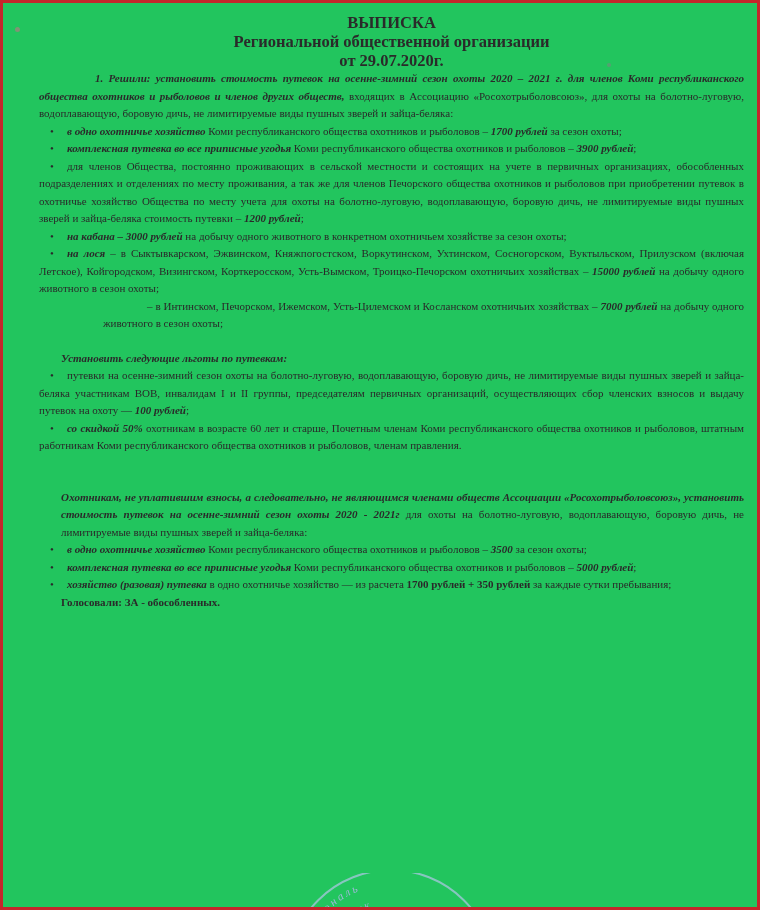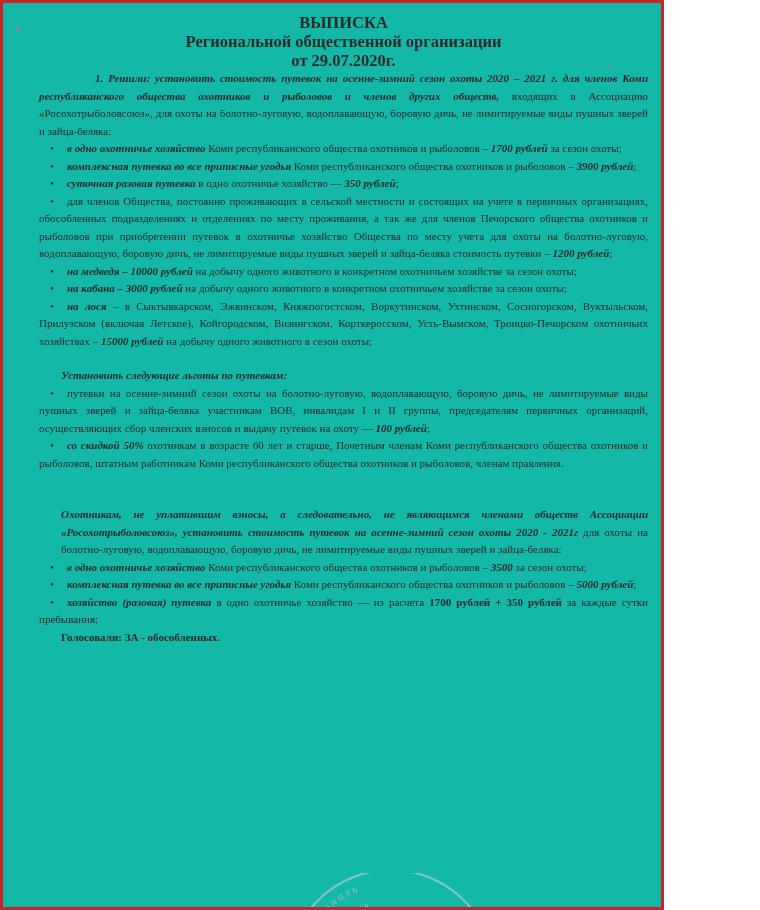--- a/index.html
+++ b/index.html
@@ -1,18 +1,18 @@
 <!DOCTYPE html>
 <html><head>
 <meta charset="utf-8">
 <style>
   html,body{margin:0;padding:0;background:#fff;}
   .page{
-    position:relative; width:664px; height:910px; box-sizing:border-box;
-    background:#14b8a6; border:3px solid #c4262b; overflow:hidden;
+    position:relative; width:760px; height:910px; box-sizing:border-box;
+    background:#22c55e; border:3px solid #c4262b; overflow:hidden;
     font-family:"Liberation Serif","DejaVu Serif",serif; color:#2a2a2a;
   }
   .content{padding:10px 13px 0 36px;}
   .hline{margin:0; text-align:center; font-weight:700; font-size:16.5px; line-height:19px;}
   .para{margin:0; font-size:11px; line-height:17.5px; text-align:justify;}
   .p1{text-indent:56px;}
   .bi{font-weight:700; font-style:italic;}
   .b{font-weight:700;}
   .dot{display:inline-block; width:17px; margin-left:11px; font-style:normal; font-weight:400;}
   .p2{margin-left:64px; text-indent:44px;}
@@ -35,30 +35,29 @@
     <p class="hline">ВЫПИСКА</p>
     <p class="hline">Региональной общественной организации</p>
     <p class="hline">от 29.07.2020г.</p>
 
     <p class="para p1"><span class="bi">1. Решили: установить стоимость путевок на осенне-зимний сезон охоты 2020 – 2021 г. для членов Коми республиканского общества охотников и рыболовов и членов других обществ, </span><span>входящих в Ассоциацию «Росохотрыболовсоюз», для охоты на болотно-луговую, водоплавающую, боровую дичь, не лимитируемые виды пушных зверей и зайца-беляка:</span></p>
 
     <p class="para bullet"><span class="dot">•</span><span class="bi">в одно охотничье хозяйство </span><span>Коми республиканского общества охотников и рыболовов – </span><span class="bi">1700 рублей</span><span> за сезон охоты;</span></p>
 
     <p class="para bullet"><span class="dot">•</span><span class="bi">комплексная путевка во все приписные угодья </span><span>Коми республиканского общества охотников и рыболовов – </span><span class="bi">3900 рублей</span><span>;</span></p>
 
-    <p class="para bullet"><span class="dot">•</span><span class="bi">суточная разовая путевка </span><span>в одно охотничье хозяйство — </span><span class="bi">350 рублей</span><span>;</span></p>
 
     <p class="para bullet"><span class="dot">•</span><span>для членов Общества, постоянно проживающих в сельской местности и состоящих на учете в первичных организациях, обособленных подразделениях и отделениях по месту проживания, а так же для членов Печорского общества охотников и рыболовов при приобретении путевок в охотничье хозяйство Общества по месту учета для охоты на болотно-луговую, водоплавающую, боровую дичь, не лимитируемые виды пушных зверей и зайца-беляка стоимость путевки – </span><span class="bi">1200 рублей</span><span>;</span></p>
 
-    <p class="para bullet"><span class="dot">•</span><span class="bi">на медведя – 10000 рублей </span><span>на добычу одного животного в конкретном охотничьем хозяйстве за сезон охоты;</span></p>
 
     <p class="para bullet"><span class="dot">•</span><span class="bi">на кабана – 3000 рублей </span><span>на добычу одного животного в конкретном охотничьем хозяйстве за сезон охоты;</span></p>
 
     <p class="para bullet"><span class="dot">•</span><span class="bi">на лося </span><span>– в Сыктывкарском, Эжвинском, Княжпогостском, Воркутинском, Ухтинском, Сосногорском, Вуктыльском, Прилузском (включая Летское), Койгородском, Визингском, Корткеросском, Усть-Вымском, Троицко-Печорском охотничьих хозяйствах – </span><span class="bi">15000 рублей </span><span>на добычу одного животного в сезон охоты;</span></p>
 
+    <p class="para p2"><span>– в Интинском, Печорском, Ижемском, Усть-Цилемском и Косланском охотничьих хозяйствах – </span><span class="bi">7000 рублей </span><span>на добычу одного животного в сезон охоты;</span></p>
 
     <p class="para subhead bi">Установить следующие льготы по путевкам:</p>
 
     <p class="para bullet"><span class="dot">•</span><span>путевки на осенне-зимний сезон охоты на болотно-луговую, водоплавающую, боровую дичь, не лимитируемые виды пушных зверей и зайца-беляка участникам ВОВ, инвалидам I и II группы, председателям первичных организаций, осуществляющих сбор членских взносов и выдачу путевок на охоту — </span><span class="bi">100 рублей</span><span>;</span></p>
 
     <p class="para bullet"><span class="dot">•</span><span class="bi">со скидкой 50% </span><span>охотникам в возрасте 60 лет и старше, Почетным членам Коми республиканского общества охотников и рыболовов, штатным работникам Коми республиканского общества охотников и рыболовов, членам правления.</span></p>
 
     <p class="para p3"><span class="bi">Охотникам, не уплатившим взносы, а следовательно, не являющимся членами обществ Ассоциации «Росохотрыболовсоюз», установить стоимость путевок на осенне-зимний сезон охоты 2020 - 2021г </span><span>для охоты на болотно-луговую, водоплавающую, боровую дичь, не лимитируемые виды пушных зверей и зайца-беляка:</span></p>
 
     <p class="para bullet"><span class="dot">•</span><span class="bi">в одно охотничье хозяйство </span><span>Коми республиканского общества охотников и рыболовов – </span><span class="bi">3500 </span><span>за сезон охоты;</span></p>

